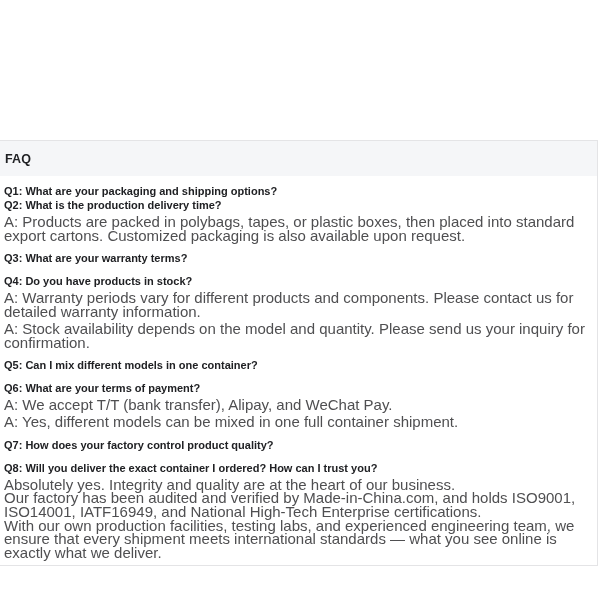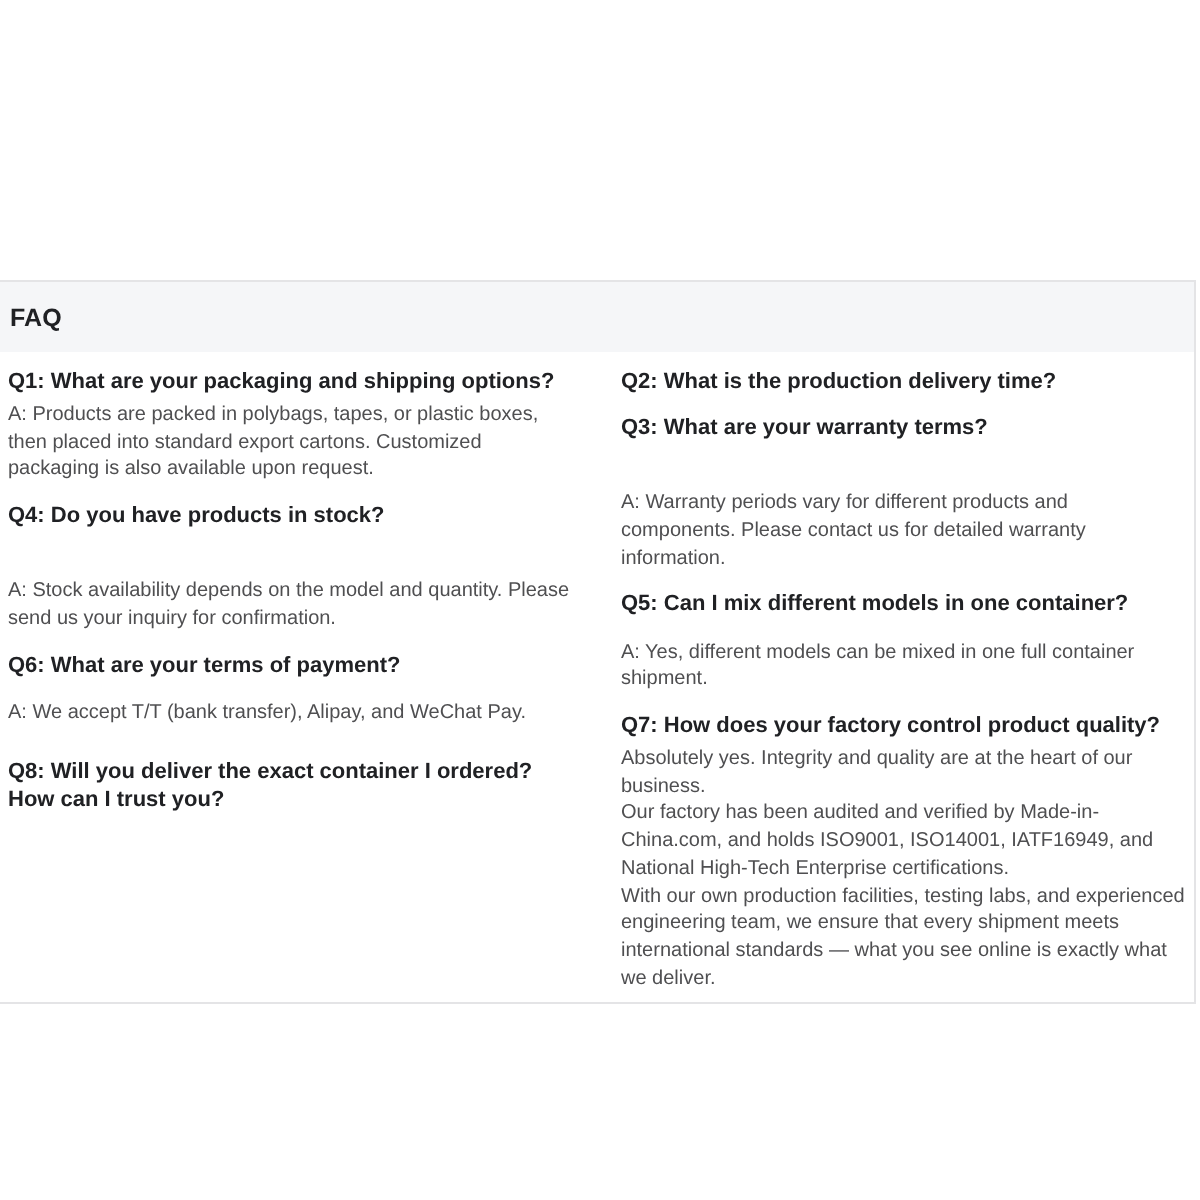--- a/index.html
+++ b/index.html
@@ -30,36 +30,36 @@
   }
   .faq-header h2 {
     font-size: 12.5px;
     font-weight: 700;
     color: var(--question-text, #202124);
     letter-spacing: 0.1px;
   }
 
   .faq-grid {
     display: grid;
-    grid-template-columns: 1fr 1fr;
+    grid-template-columns: 1fr;
     column-gap: 24px;
     padding: 8px 4px 5px 4px;
   }
 
   .q {
     font-size: 11px;
     font-weight: 700;
     color: var(--question-text, #202124);
     line-height: 14px;
     padding-top: 9px;
   }
   .q.first { padding-top: 0; }
 
   .a {
-    font-size: 10px;
+    font-size: 15px;
     font-weight: 400;
     color: var(--answer-text, #4f4f51);
     line-height: 13.7px;
     padding-top: 3px;
     white-space: pre-line;
   }
 </style>
 </head>
 <body>
 
@@ -78,22 +78,22 @@
 
       <div class="a">A: Products are packed in polybags, tapes, or plastic boxes, then placed into standard export cartons. Customized packaging is also available upon request.</div>
 
       <div class="q">Q3: What are your warranty terms?</div>
       <div class="q">Q4: Do you have products in stock?</div>
       <div class="a">A: Warranty periods vary for different products and components. Please contact us for detailed warranty information.</div>
       <div class="a">A: Stock availability depends on the model and quantity. Please send us your inquiry for confirmation.</div>
 
       <div class="q">Q5: Can I mix different models in one container?</div>
       <div class="q">Q6: What are your terms of payment?</div>
+      <div class="a">A: We accept T/T (bank transfer), Alipay, and WeChat Pay.</div>
       <div class="a">A: Yes, different models can be mixed in one full container shipment.</div>
-      <div class="a">A: We accept T/T (bank transfer), Alipay, and WeChat Pay.</div>
 
       <div class="q">Q7: How does your factory control product quality?</div>
       <div class="q">Q8: Will you deliver the exact container I ordered? How can I trust you?</div>
       <div class="a">Absolutely yes. Integrity and quality are at the heart of our business.
 Our factory has been audited and verified by Made-in-China.com, and holds ISO9001, ISO14001, IATF16949, and National High-Tech Enterprise certifications.
 With our own production facilities, testing labs, and experienced engineering team, we ensure that every shipment meets international standards — what you see online is exactly what we deliver.</div>
 
     </div>
   </section>
 </div>

